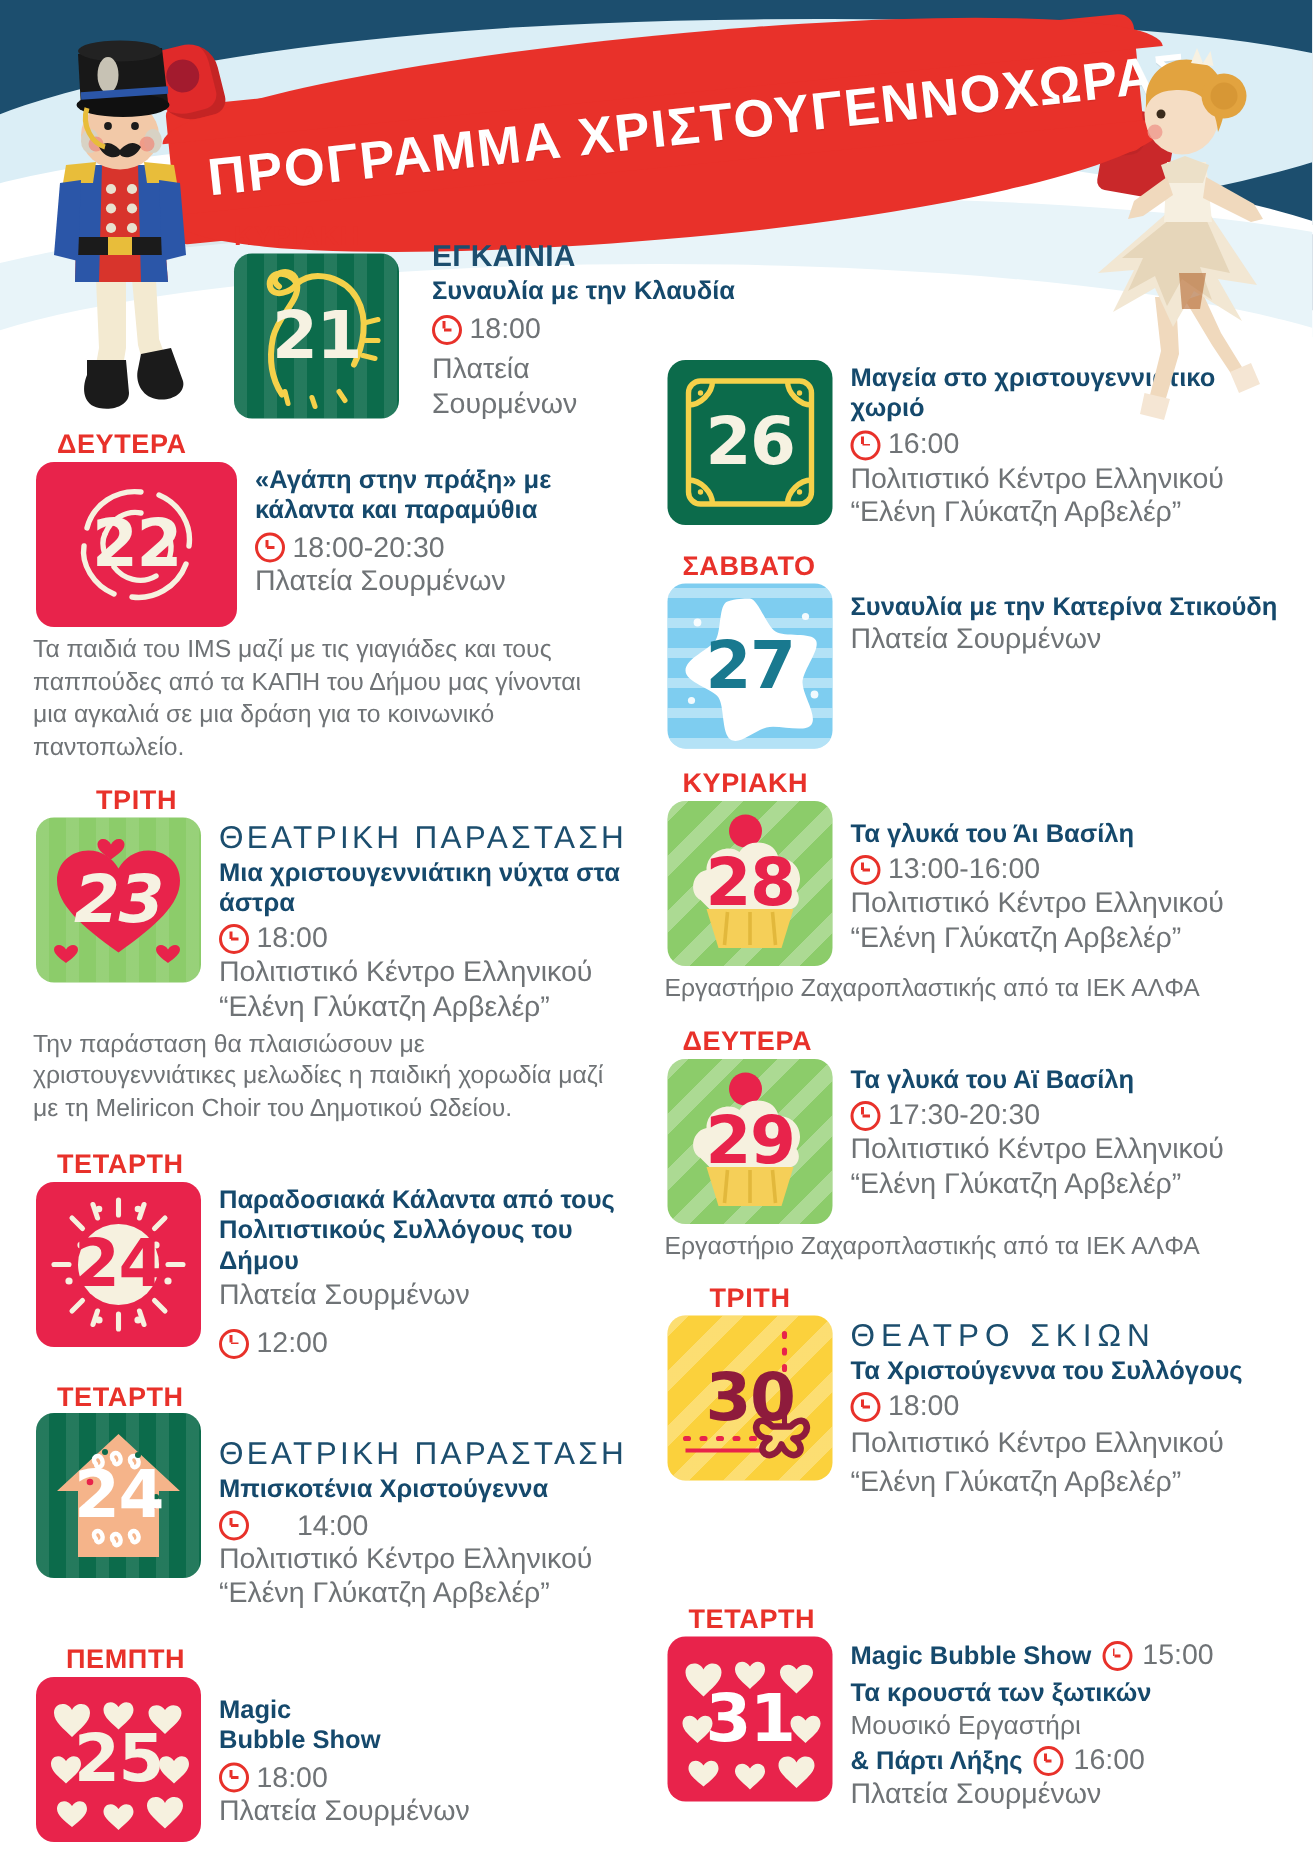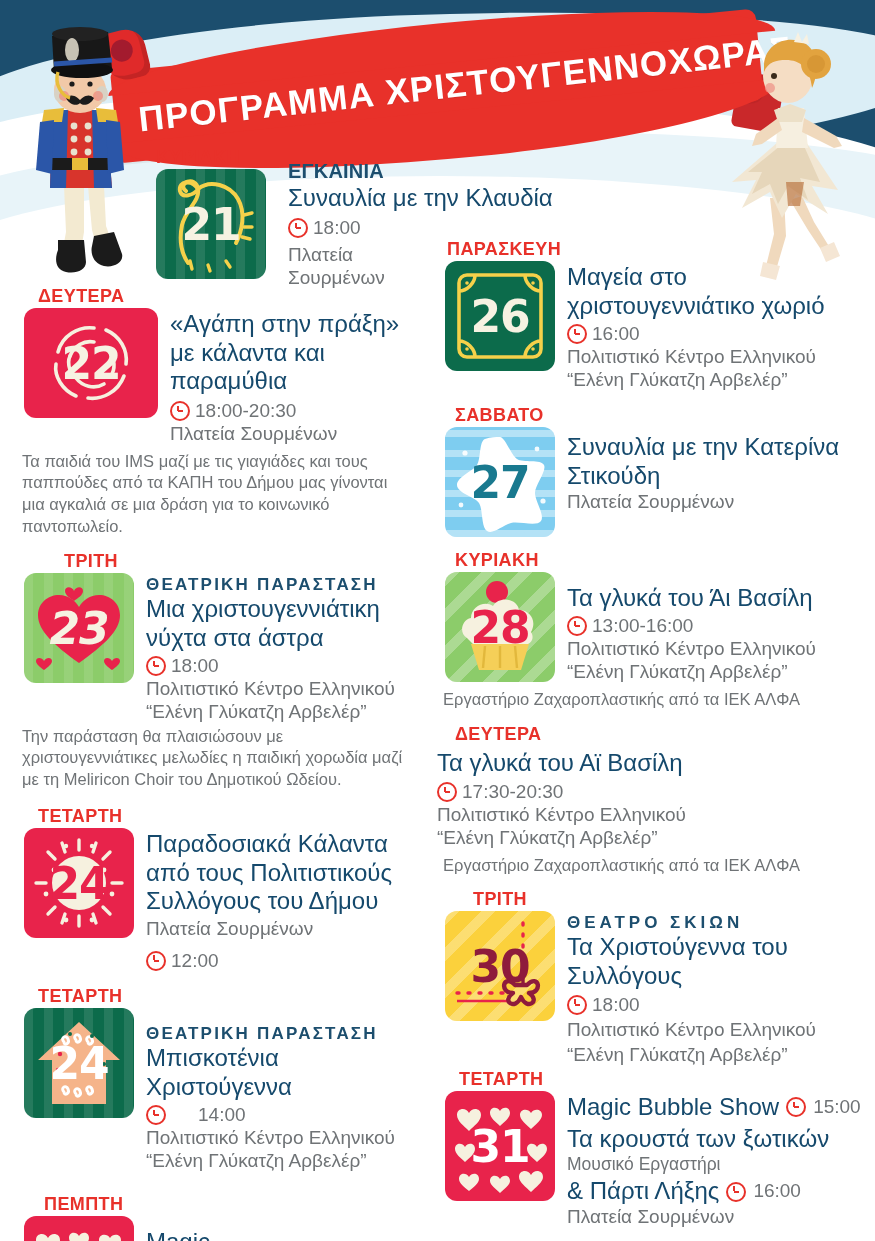--- a/index.html
+++ b/index.html
@@ -95,25 +95,25 @@
     width:110px;height:110px;flex:0 0 110px;border-radius:12px;position:relative;
     overflow:hidden;
   }
   .tile .num{
     position:absolute;left:0;right:0;top:50%;transform:translateY(-50%);
     text-align:center;font-weight:bold;font-size:44px;letter-spacing:-1px;z-index:5;
     font-family:"DejaVu Sans", sans-serif;
   }
   .body{flex:1 1 auto;padding-top:2px;min-width:0;}
   .kicker{
-    color:#1c4e6e;font-size:17px;letter-spacing:2.2px;line-height:1.18;font-weight:bold;
+    color:#1c4e6e;font-size:21px;letter-spacing:2.2px;line-height:1.18;font-weight:normal;
   }
   .kicker.bold{font-weight:bold;letter-spacing:.2px;}
   .title{
-    color:#15496c;font-weight:normal;font-size:24px;line-height:1.2;margin-bottom:1px;
+    color:#15496c;font-weight:bold;font-size:17px;line-height:1.2;margin-bottom:1px;
   }
   .meta{color:#6f7376;font-size:19px;line-height:1.2;}
   .time{display:flex;align-items:center;gap:5px;color:#6f7376;font-size:19px;line-height:1.25;}
   .clock{
     width:16px;height:16px;flex:0 0 16px;border:2px solid #e8312a;border-radius:50%;
     position:relative;display:inline-block;
   }
   .clock::before{content:"";position:absolute;left:5px;top:2.5px;width:1.8px;height:5px;background:#e8312a;}
   .clock::after{content:"";position:absolute;left:6px;top:7px;width:4.5px;height:1.8px;background:#e8312a;}
   .note{color:#6f7376;font-size:16.5px;line-height:1.32;margin-top:5px;}
@@ -447,21 +447,20 @@
           </div>
           <div class="meta">Πλατεία Σουρμένων</div>
         </div>
       </div>
     </div>
   </div>
 
   <div class="col col-right">
 
     <div class="event">
-      <div class="daylabel" style="margin-left:10px;">ΠΑΡΑΣΚΕΥΗ</div>
       <div class="event-row">
         <div class="tile t-green" style="margin-left:8px;">
           <svg viewBox="0 0 110 110">
             <rect x="14" y="14" width="82" height="82" rx="8" fill="none" stroke="#f5d14a" stroke-width="3.6"></rect>
             <path d="M14 30 C22 30 30 22 30 14" fill="none" stroke="#f5d14a" stroke-width="3.6"></path>
             <path d="M96 30 C88 30 80 22 80 14" fill="none" stroke="#f5d14a" stroke-width="3.6"></path>
             <path d="M14 80 C22 80 30 88 30 96" fill="none" stroke="#f5d14a" stroke-width="3.6"></path>
             <path d="M96 80 C88 80 80 88 80 96" fill="none" stroke="#f5d14a" stroke-width="3.6"></path>
             <circle cx="22" cy="22" r="1.8" fill="#f5d14a"></circle>
             <circle cx="88" cy="22" r="1.8" fill="#f5d14a"></circle>
@@ -530,20 +529,33 @@
           <div class="meta" style="white-space:pre-line;">Πολιτιστικό Κέντρο Ελληνικού
 “Ελένη Γλύκατζη Αρβελέρ”</div>
         </div>
       </div>
       <div class="note" style="margin-left:6px;">Εργαστήριο Ζαχαροπλαστικής από τα ΙΕΚ ΑΛΦΑ</div>
     </div>
 
     <div class="event" style="margin-top:14px;">
       <div class="daylabel" style="margin-left:18px;">ΔΕΥΤΕΡΑ</div>
       <div class="event-row">
+        <div class="tile t-ltgreen2 stripes-d" style="margin-left:8px;">
+          <svg viewBox="0 0 110 110">
+            <circle cx="52" cy="20" r="11" fill="#e8234b"></circle>
+            <path d="M22 66 C14 62 16 48 26 46 C26 34 40 28 48 34 C54 24 72 26 74 38 C86 38 92 50 86 60 C90 66 86 74 78 72 L28 72 Z" fill="#f6f1df"></path>
+            <path d="M26 72 L84 72 L76 98 L34 98 Z" fill="#f5cf58"></path>
+            <g stroke="#e2b83c" stroke-width="2.4">
+              <path d="M40 74 L38 96"></path>
+                <path d="M55 74 L55 96"></path>
+                <path d="M70 74 L72 96"></path>
+            </g>
+          </svg>
+          <div class="num num-crimson">29</div>
+        </div>
         <div class="body" style="padding-top:4px;">
           <div class="title">Τα γλυκά του Αϊ Βασίλη</div>
           <div class="time" style="margin-top:2px;">
             <span class="clock"></span>
             <span>17:30-20:30</span>
           </div>
           <div class="meta" style="white-space:pre-line;">Πολιτιστικό Κέντρο Ελληνικού
 “Ελένη Γλύκατζη Αρβελέρ”</div>
         </div>
       </div>

